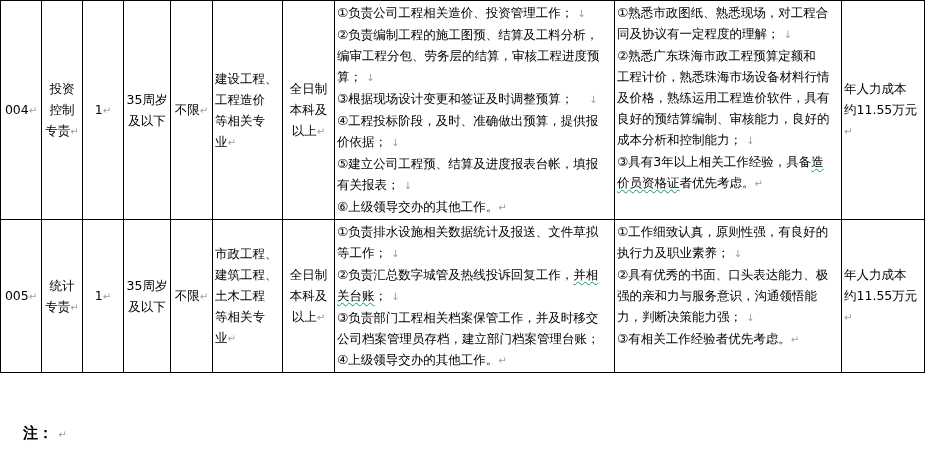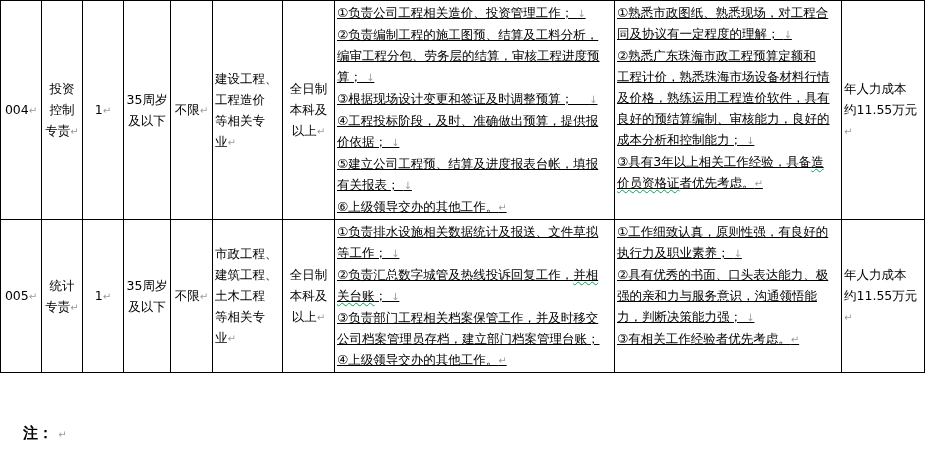--- a/index.html
+++ b/index.html
@@ -23,21 +23,21 @@
     font-size: 12.5px;
     line-height: 21px;
     padding: 1px 2px;
     overflow: hidden;
     white-space: pre-wrap;
     word-break: break-all;
     color: #000;
   }
   td.c { text-align: center; vertical-align: middle; }
   td.ml { text-align: left; vertical-align: middle; padding-left: 4px; }
-  td.t { text-align: left; vertical-align: top; text-decoration: underline; }
+  td.t { text-align: left; vertical-align: top; }
   .fmt-mark {
     color: #9b9b9b;
     font-size: 10px;
     font-weight: normal;
   }
   .wavy-green {
     text-decoration: underline wavy #00a650;
     text-decoration-thickness: 1px;
     text-underline-offset: 2px;
     text-decoration-skip-ink: none;

